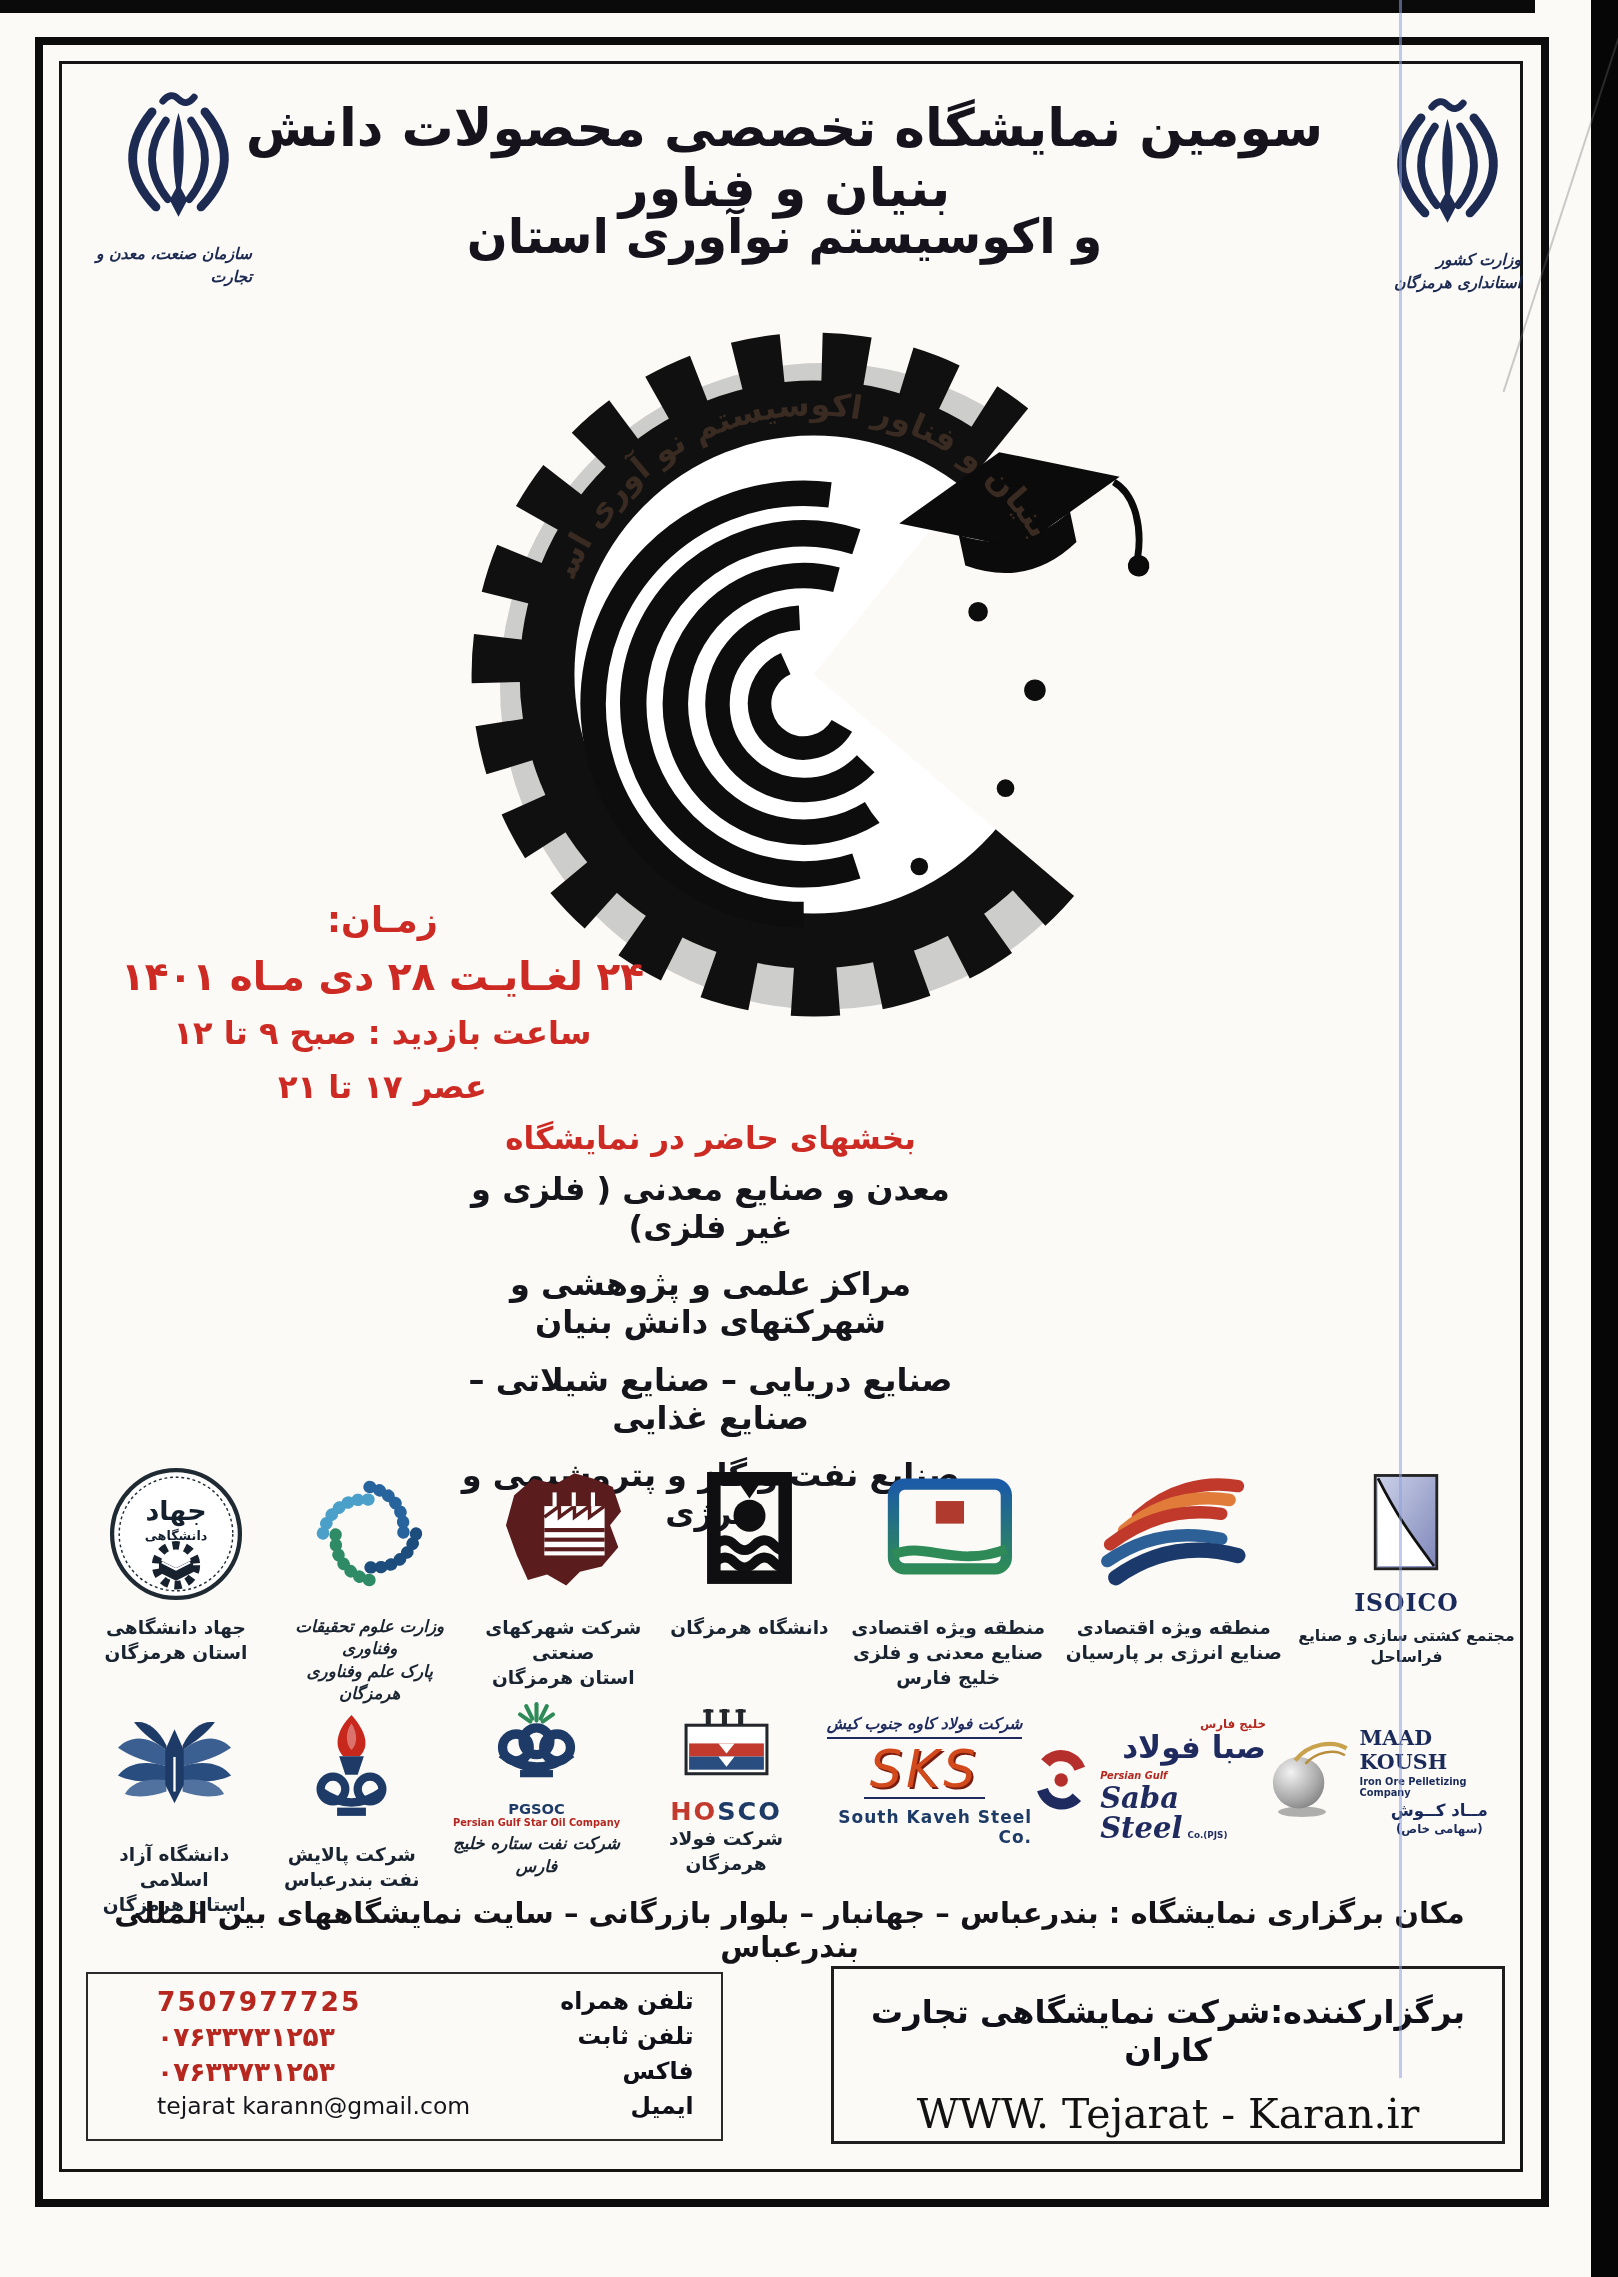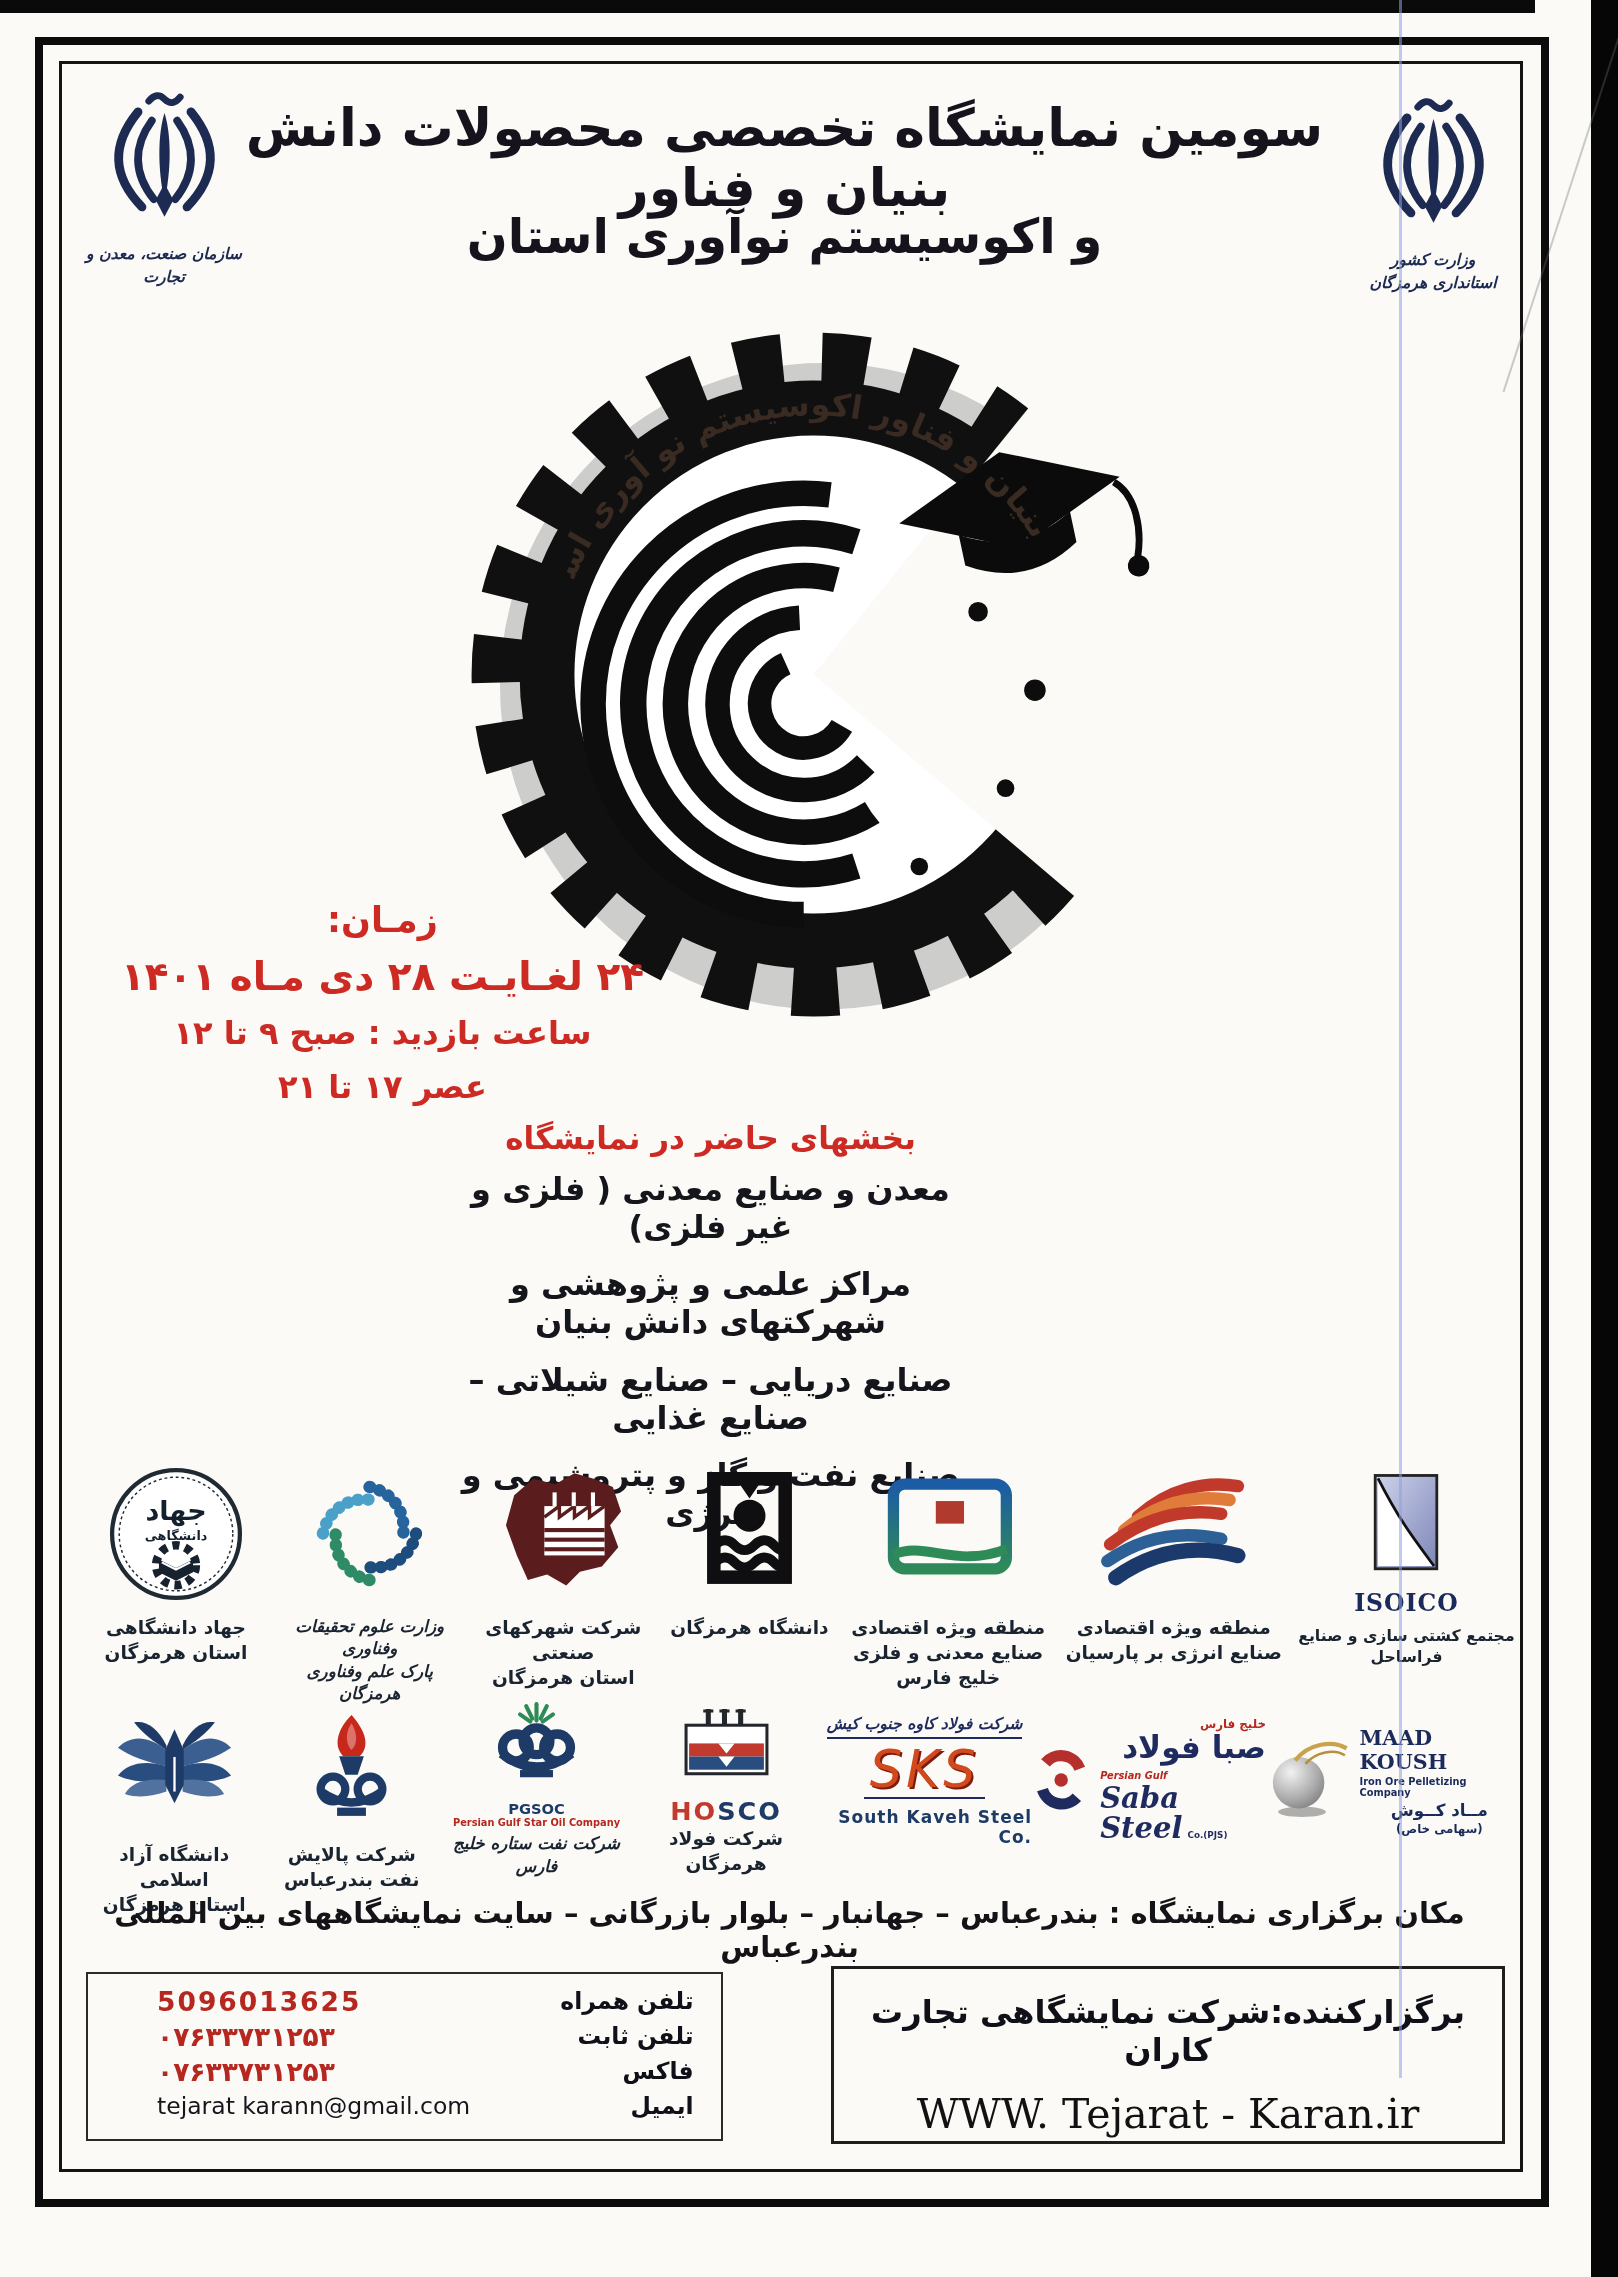--- a/index.html
+++ b/index.html
@@ -11,21 +11,21 @@
   .scan-line{position:absolute;left:1399px;top:0;width:2.9px;height:2078px;
              background:rgba(140,160,225,.55);z-index:60;}
   .fold-line{position:absolute;left:1560px;top:29px;width:2px;height:372px;
              background:rgba(110,110,110,.35);transform:rotate(18deg);z-index:55;}
   
   .outer-frame{position:absolute;left:35px;top:37px;width:1498px;height:2154px;
                border:8.8px solid #0c0c0c;}
   .inner-frame{position:absolute;left:59px;top:61px;width:1458px;height:2105px;
                border:3.9px solid #141414;}
   
-  .emblem{position:absolute;width:176px;text-align:center;}
+  .emblem{position:absolute;width:176px;text-align:right;}
   .emblem-left{left:76px;top:80px;}
   .emblem-right{left:1345px;top:86px;}
   .emblem-cap{font-size:15.7px;font-weight:bold;font-style:italic;color:#1d2a52;
               direction:rtl;line-height:1.5;margin-top:5.9px;}
   .title1{position:absolute;left:245px;right:294px;top:98px;text-align:center;
           font-size:52px;font-weight:bold;color:#17131d;direction:rtl;letter-spacing:-1px;}
   .title2{position:absolute;left:245px;right:294px;top:208px;text-align:center;
           font-size:48px;font-weight:bold;color:#17131d;direction:rtl;}
   
   .gear-wrap{position:absolute;left:451px;top:312px;width:725px;height:725px;}
@@ -434,21 +434,21 @@
         </div>
       </div>
     </div>
   </div>
 
   <div class="location">مکان برگزاری نمایشگاه : بندرعباس – جهانبار – بلوار بازرگانی – سایت نمایشگاههای بین المللی بندرعباس</div>
 
   <div class="contact-box">
     <div class="c-row">
       <span class="c-label">تلفن همراه</span>
-      <span class="c-value">5096013625</span>
+      <span class="c-value">7507977725</span>
     </div>
     <div class="c-row">
       <span class="c-label">تلفن ثابت</span>
       <span class="c-value">۰۷۶۳۳۷۳۱۲۵۳</span>
     </div>
     <div class="c-row">
       <span class="c-label">فاکس</span>
       <span class="c-value">۰۷۶۳۳۷۳۱۲۵۳</span>
     </div>
     <div class="c-row">

